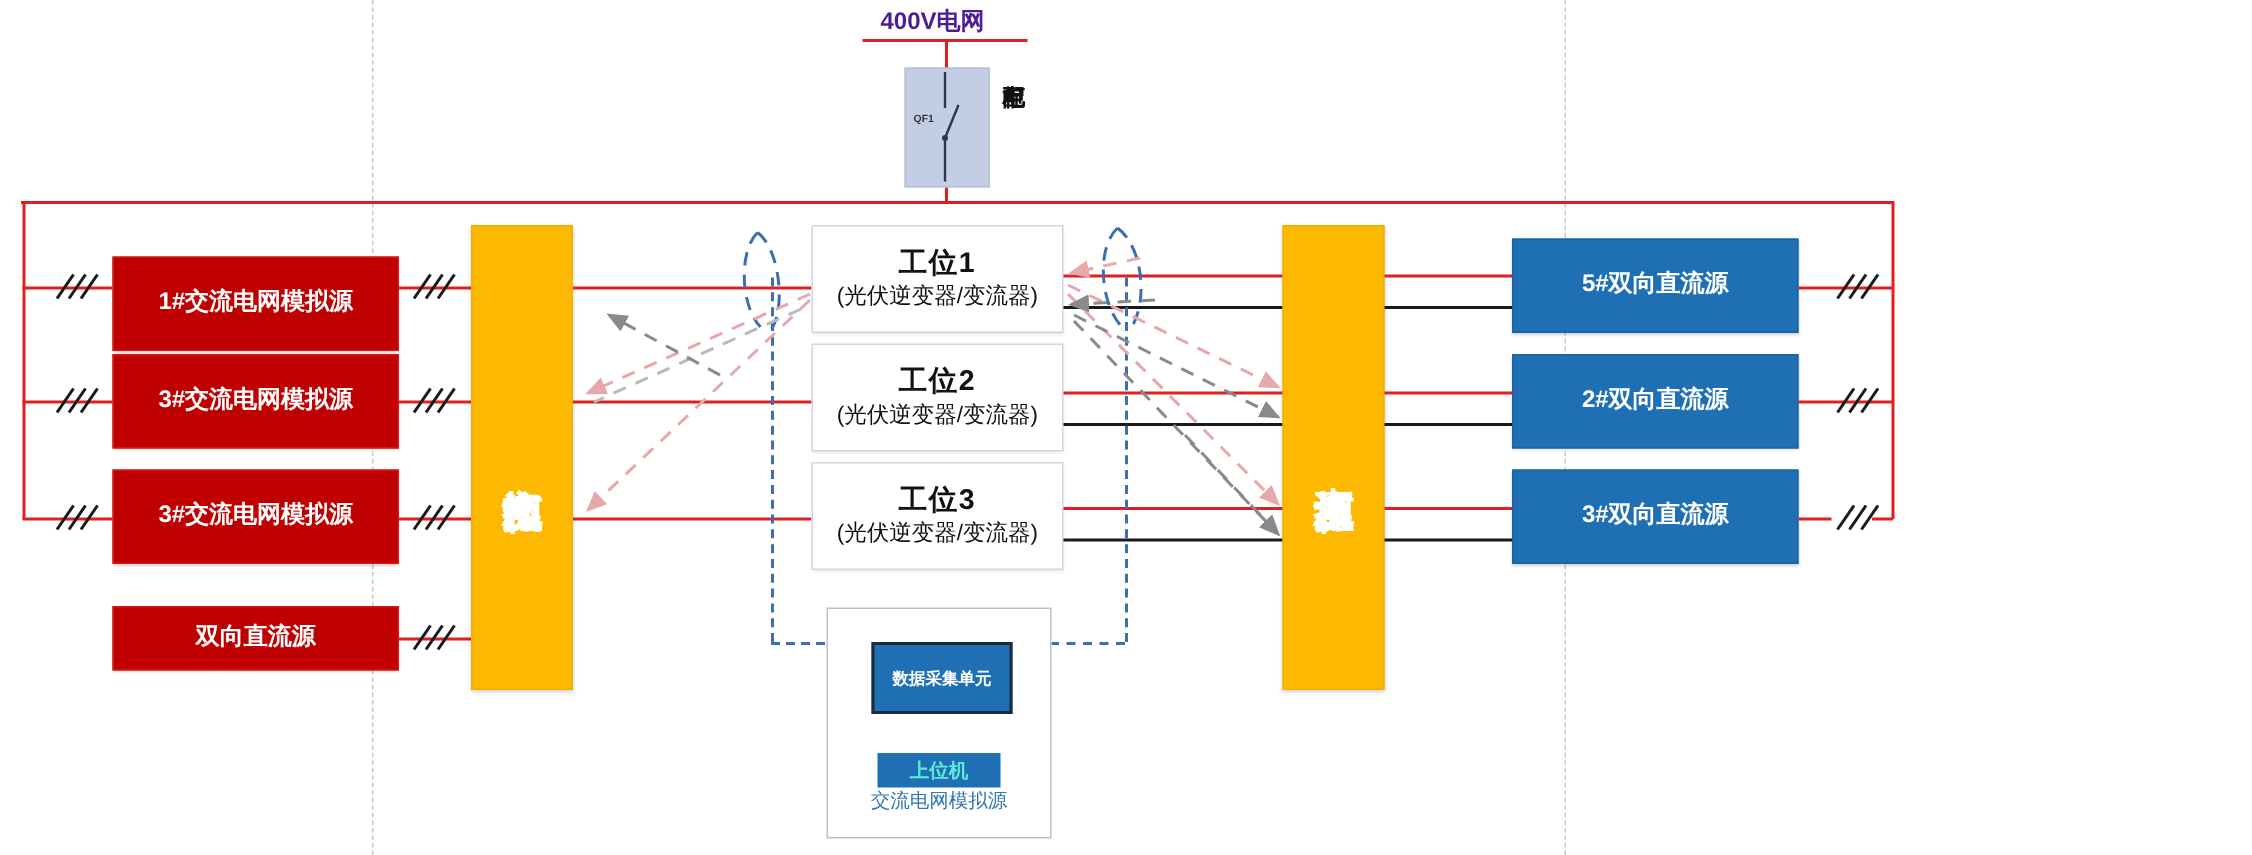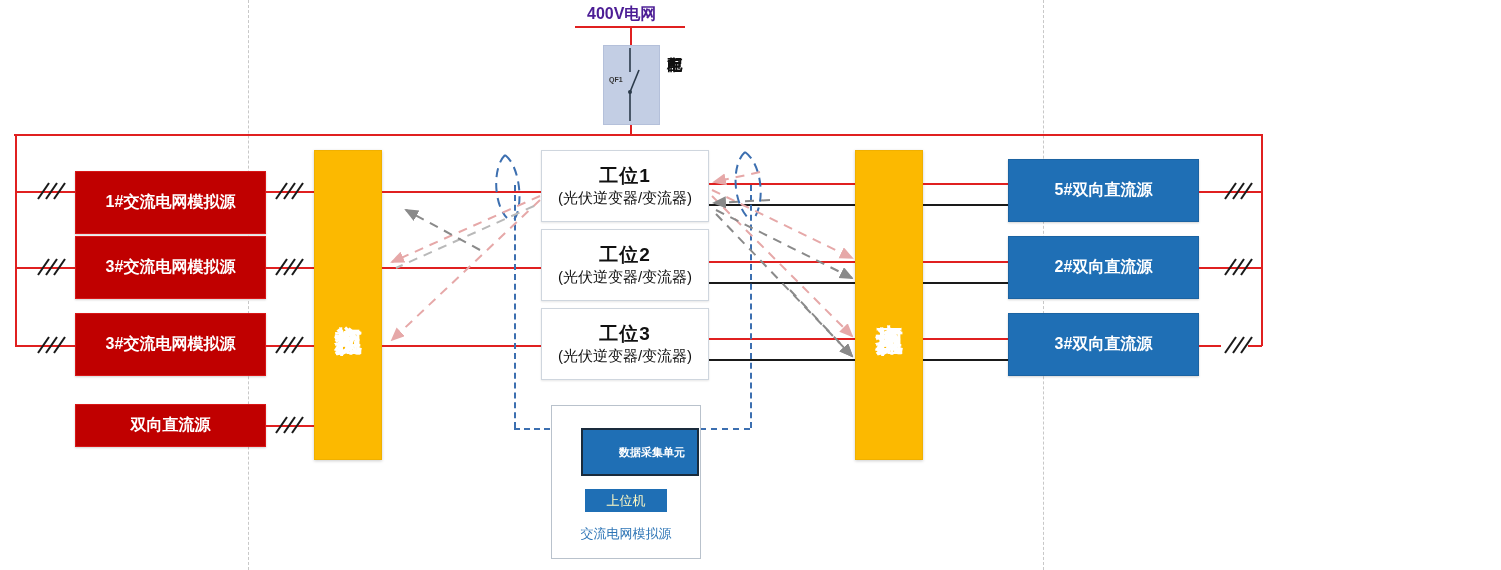--- a/index.html
+++ b/index.html
@@ -35,22 +35,22 @@
               writing-mode:vertical-rl;text-orientation:upright;line-height:1.25;}
   .qf1{position:absolute;font-size:7px;color:#333;font-weight:bold;}
 
   
   .lbl-grid{position:absolute;color:#4c1d95;font-weight:bold;font-size:16px;white-space:nowrap;}
 
   
   .ctrl-group{position:absolute;border:1px solid #b9c2cc;background:#ffffff;}
   .daq{position:absolute;background:#1f6fb5;border:2px solid #1a2b3c;color:#fff;
        display:flex;align-items:center;justify-content:center;font-size:11px;font-weight:bold;}
-  .hostpc{position:absolute;background:#1f6fb5;color:#fef9c3;display:flex;align-items:center;
-          justify-content:center;font-size:13px;font-weight:normal;}
+  .hostpc{position:absolute;background:#1f6fb5;color:#5eead4;display:flex;align-items:center;
+          justify-content:center;font-size:13px;font-weight:bold;margin-top:13px;}
   .sys-label{position:absolute;color:#2e75b6;font-size:13px;text-align:center;width:100%;}
 
   
   .bdash{position:absolute;border-color:#3c6fb0;}
   .bdash-v{width:0;border-left:2px dashed #3c6fb0;}
   .bdash-h{height:0;border-top:2px dashed #3c6fb0;}
   svg.overlay{position:absolute;left:0;top:0;width:1501px;height:570px;pointer-events:none;}
 </style>
 </head>
 <body>
@@ -264,21 +264,21 @@
       </g>
       <g>
         <line x1="1225" y1="353" x2="1236" y2="337"></line>
           <line x1="1233" y1="353" x2="1244" y2="337"></line>
           <line x1="1241" y1="353" x2="1252" y2="337"></line>
       </g>
     </g>
   </svg>
 
   <div class="ctrl-group" style="left:551px;top:405px;width:148px;height:152px;">
-    <div class="daq" style="left:29px;top:22px;width:90px;height:44px;padding-left:24px;">
+    <div class="daq" style="left:29px;top:22px;width:90px;height:44px;">
       <span>数据采集单元</span>
     </div>
     <div class="hostpc" style="left:33px;top:83px;width:82px;height:23px;">
       <span>上位机</span>
     </div>
     <div class="sys-label" style="left:0;top:119px;">交流电网模拟源</div>
   </div>
 
 </div>
 

